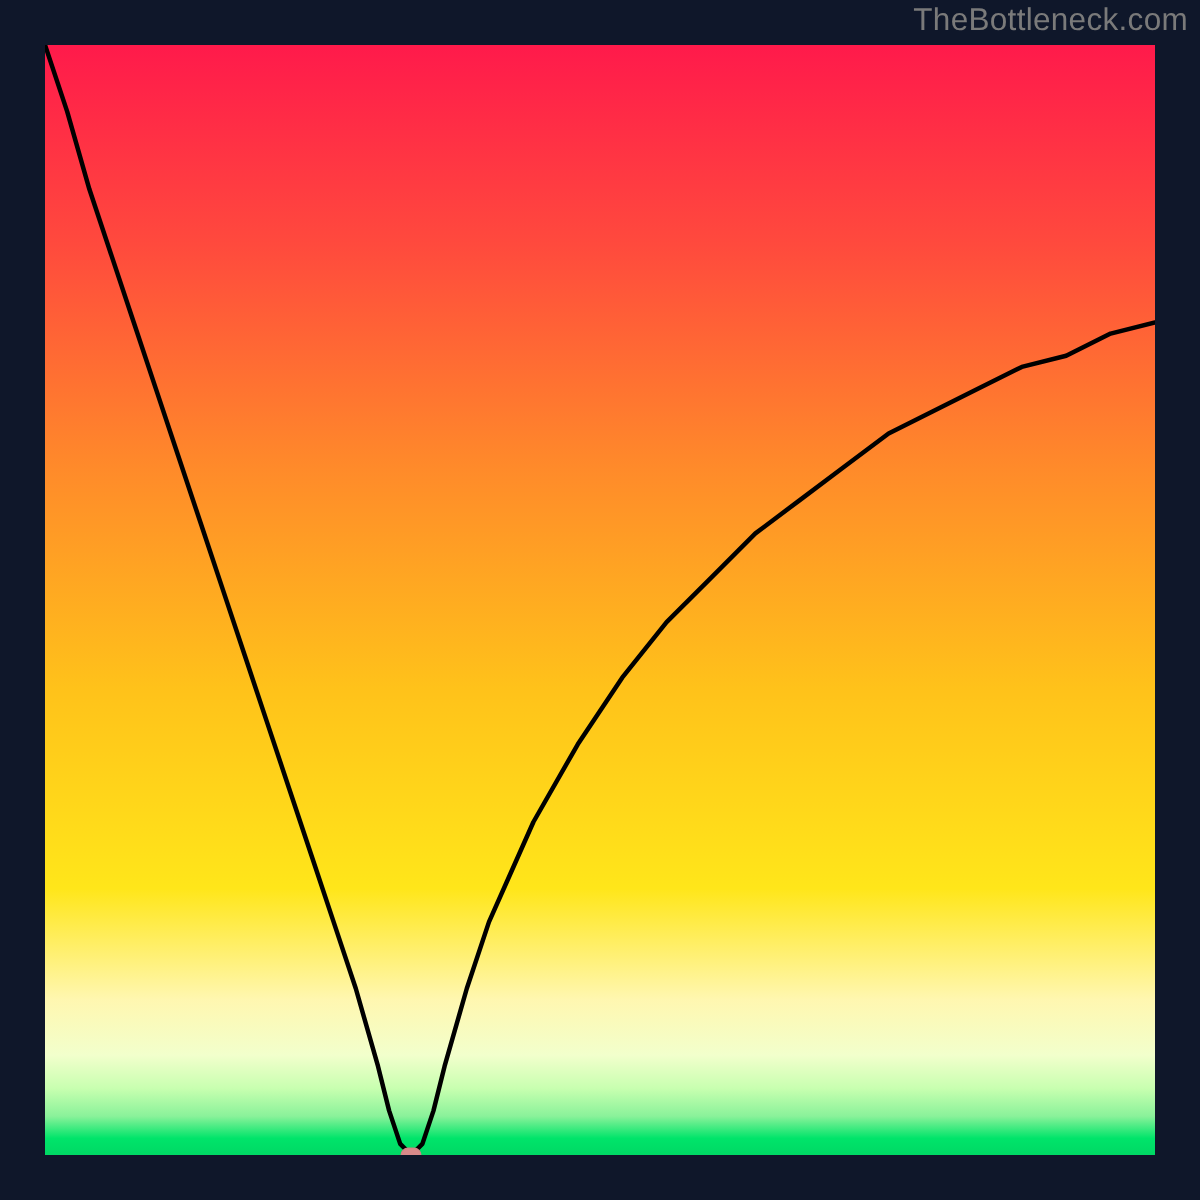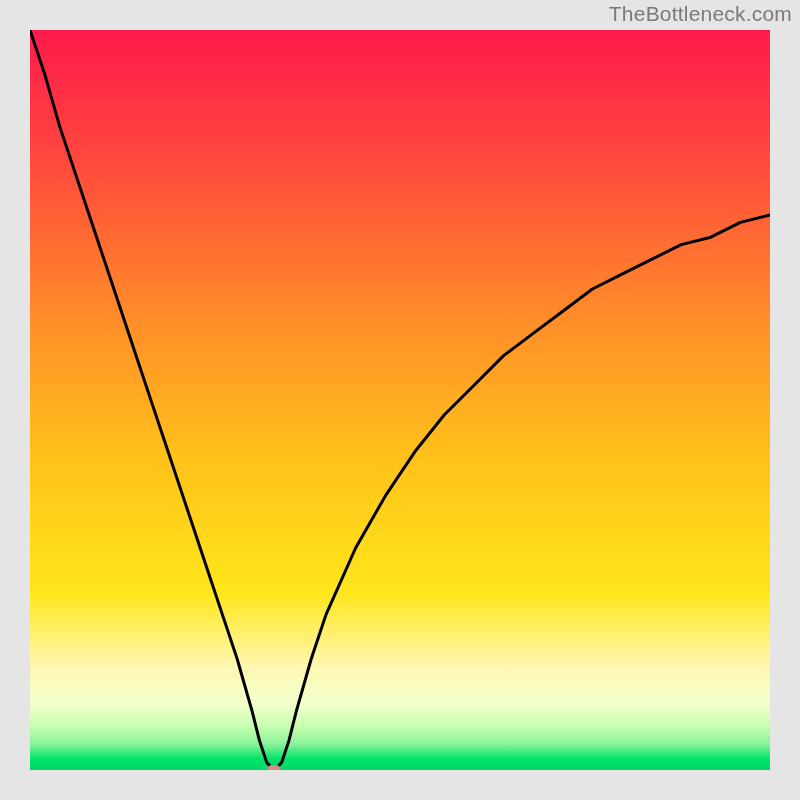--- a/index.html
+++ b/index.html
@@ -10,21 +10,21 @@
     background: #000;
     overflow: hidden;
     font-family: Arial, Helvetica, sans-serif;
   }
   .frame {
     position: absolute;
     left: 0;
     top: 0;
     width: 800px;
     height: 800px;
-    background: #e5e5e5;
+    background: #0f172a;
   }
   .watermark {
     position: absolute;
     top: 2px;
     right: 8px;
     color: #7a7a7a;
     font-size: 21px;
     font-weight: 500;
     letter-spacing: 0.2px;
     z-index: 20;

